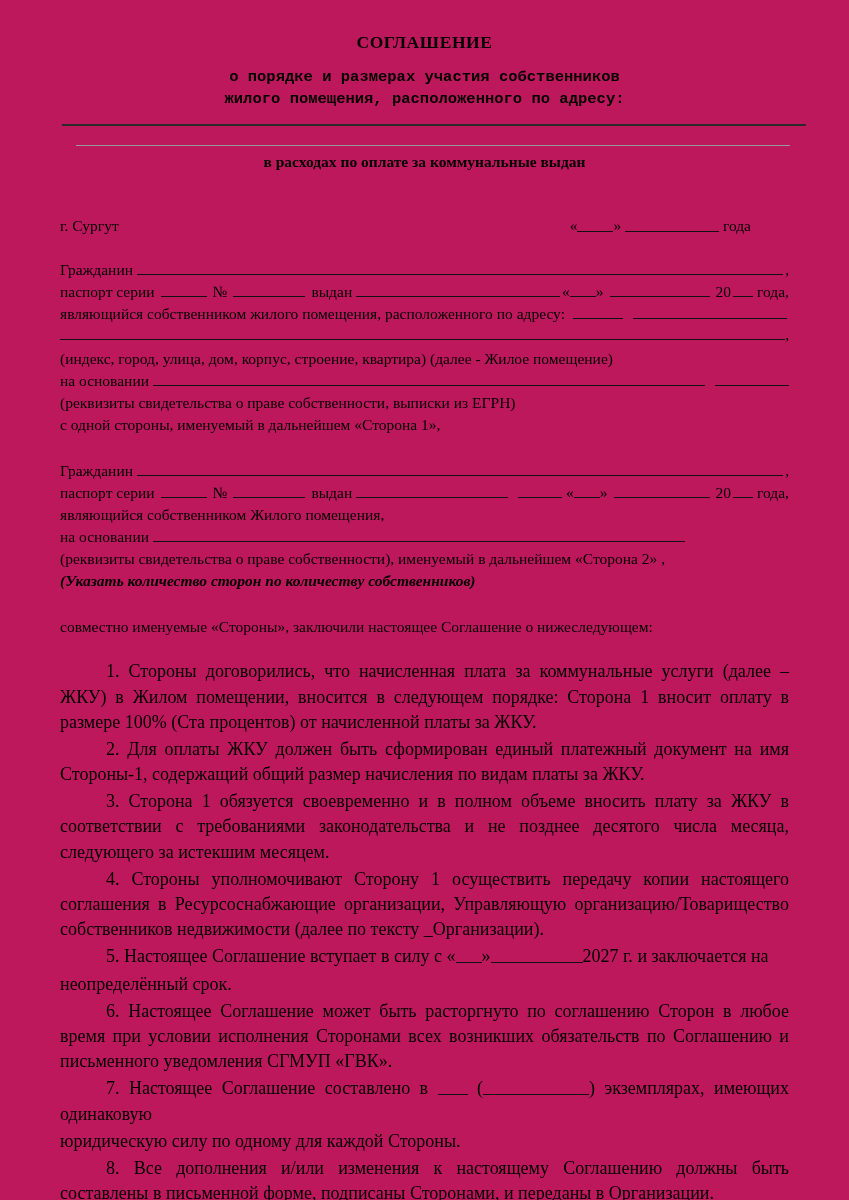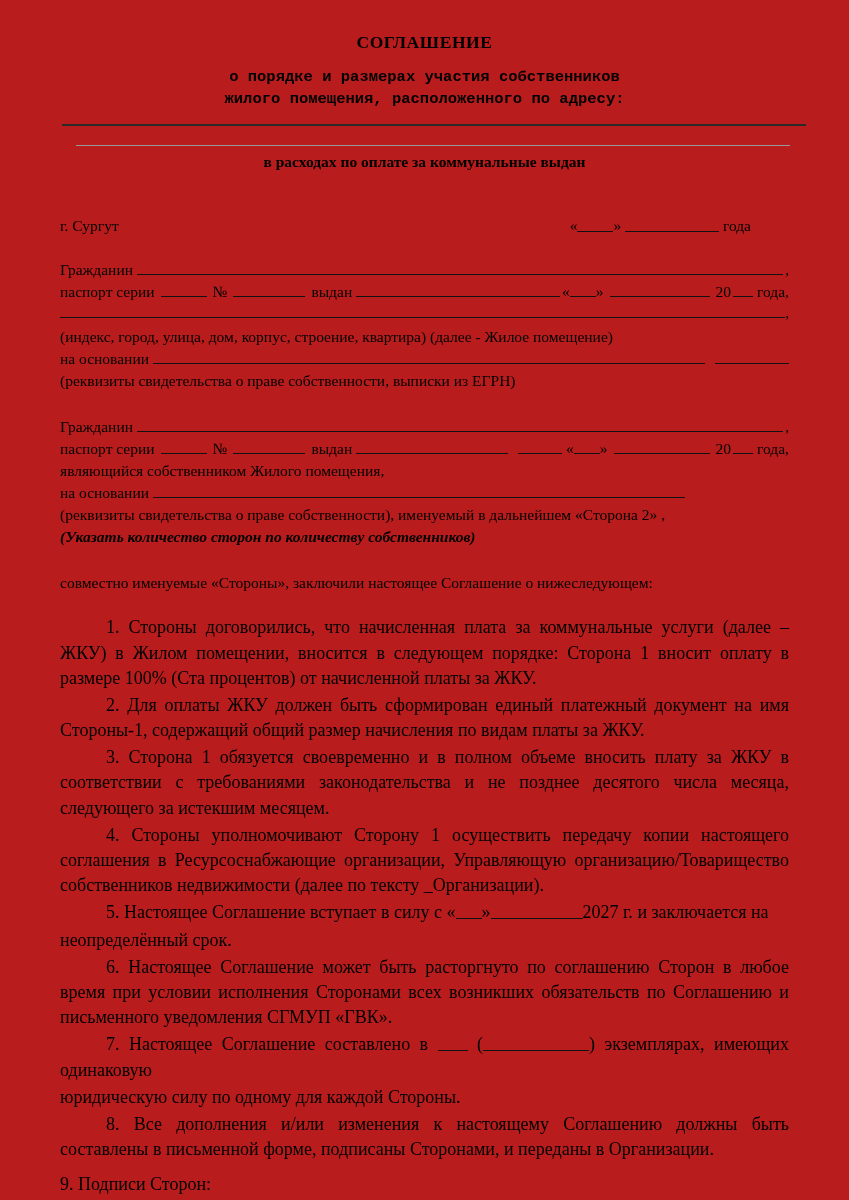--- a/index.html
+++ b/index.html
@@ -12,21 +12,21 @@
     width: 849px;
     height: 1200px;
     font-family: "Liberation Serif", "DejaVu Serif", serif;
     color: #000000;
     -webkit-font-smoothing: none;
   }
   .page {
     position: relative;
     width: 849px;
     height: 1200px;
-    background: #b91c1c;
+    background: #be185d;
     box-sizing: border-box;
     padding: 0 60px;
   }
 
   
   .title-main {
     text-align: center;
     font-weight: bold;
     font-size: 17.5px;
     letter-spacing: 0.6px;
@@ -182,37 +182,43 @@
       <span class="grow"></span>
       <span class="tail">«</span>
         <span class="u" style="width:26px"></span>
         <span class="tail">»</span>
       <span class="u" style="width:100px;margin-left:6px"></span>
       <span class="tail" style="margin-left:6px">20</span>
         <span class="u" style="width:20px;margin-left:2px"></span>
       <span class="tail" style="margin-left:4px">года,</span>
     </div>
 
+    <div class="flex-line">
+      <span class="tail">являющийся собственником жилого помещения, расположенного по адресу:</span>
+      <span class="u" style="width:50px;margin-left:8px"></span>
+      <span class="u gray grow" style="margin-left:10px"></span>
+    </div>
 
     <div class="full-rule-row">
       <span class="grow"></span>
         <span style="font-size:15.5px">,</span>
     </div>
 
     <div class="line" style="margin-top:4px">
       <span>(индекс, город, улица, дом, корпус, строение, квартира) </span><span class="bold">(далее - Жилое помещение)</span>
     </div>
 
     <div class="flex-line">
       <span class="tail">на основании</span>
       <span class="grow"></span>
       <span class="u" style="width:74px;margin-left:8px"></span>
     </div>
 
     <div class="line">(реквизиты свидетельства о праве собственности, выписки из ЕГРН)</div>
+    <div class="line">с одной стороны, именуемый в дальнейшем «Сторона 1»,</div>
   </div>
 
   <div class="party-block">
 
     <div class="flex-line">
       <span class="bold tail">Гражданин</span>
       <span class="grow"></span>
       <span class="tail">,</span>
     </div>
 

